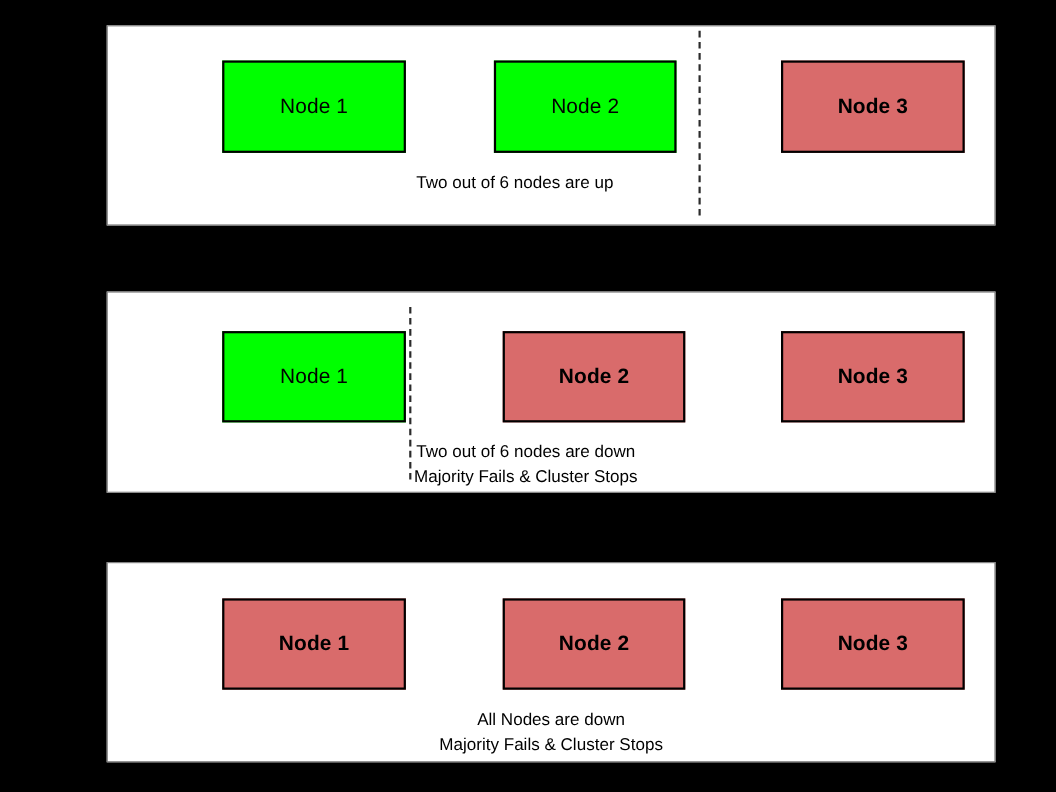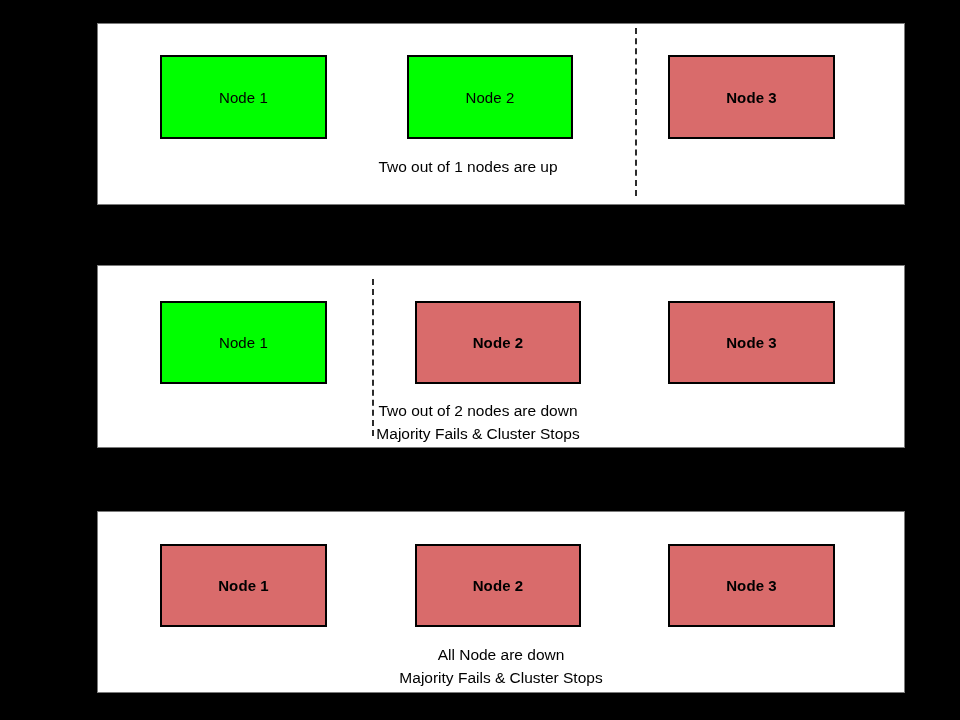--- a/index.html
+++ b/index.html
@@ -32,24 +32,25 @@
   }
 
   .node-box {
     position: absolute;
     box-sizing: border-box;
     border: 2px solid #000000;
     display: flex;
     align-items: center;
     justify-content: center;
     color: #000000;
-    font-size: 15px;
+    font-size: 19px;
     font-family: "Liberation Sans", sans-serif;
     line-height: 1;
     letter-spacing: 0.1px;
+    margin-left: 42px;
   }
 
   .node-up   { background: #00ff00; }
   .node-down { background: #d96b6b; font-weight: bold; }
 
   .divider {
     position: absolute;
     width: 0;
     border-left: 2px dashed #2b2b2b;
   }
@@ -80,59 +81,59 @@
       <span>Node 2</span>
     </div>
 
     <div class="divider" style="left:537px; top:4px; height:168px;"></div>
 
     <div class="node-box node-down" style="left:570px; top:31px; width:167px; height:84px;">
       <span>Node 3</span>
     </div>
 
     <div class="caption" style="left:170px; top:131px; width:400px;">
-      <span class="cap-line">Two out of 1 nodes are up</span>
+      <span class="cap-line">Two out of 6 nodes are up</span>
     </div>
   </div>
 
   <div class="panel" style="left:97px; top:265px; width:808px; height:183px;">
 
     <div class="node-box node-up" style="left:62px; top:35px; width:167px; height:83px;">
       <span>Node 1</span>
     </div>
 
     <div class="divider" style="left:274px; top:13px; height:157px;"></div>
 
     <div class="node-box node-down" style="left:317px; top:35px; width:166px; height:83px;">
       <span>Node 2</span>
     </div>
 
     <div class="node-box node-down" style="left:570px; top:35px; width:167px; height:83px;">
       <span>Node 3</span>
     </div>
 
     <div class="caption" style="left:180px; top:133px; width:400px;">
-      <span class="cap-line">Two out of 2 nodes are down</span>
+      <span class="cap-line">Two out of 6 nodes are down</span>
       <span class="cap-line">Majority Fails &amp; Cluster Stops</span>
     </div>
   </div>
 
   <div class="panel" style="left:97px; top:511px; width:808px; height:182px;">
 
     <div class="node-box node-down" style="left:62px; top:32px; width:167px; height:83px;">
       <span>Node 1</span>
     </div>
 
     <div class="node-box node-down" style="left:317px; top:32px; width:166px; height:83px;">
       <span>Node 2</span>
     </div>
 
     <div class="node-box node-down" style="left:570px; top:32px; width:167px; height:83px;">
       <span>Node 3</span>
     </div>
 
     <div class="caption" style="left:203px; top:131px; width:400px;">
-      <span class="cap-line">All Node are down</span>
+      <span class="cap-line">All Nodes are down</span>
       <span class="cap-line">Majority Fails &amp; Cluster Stops</span>
     </div>
   </div>
 
 </div>
 
 </body></html>

